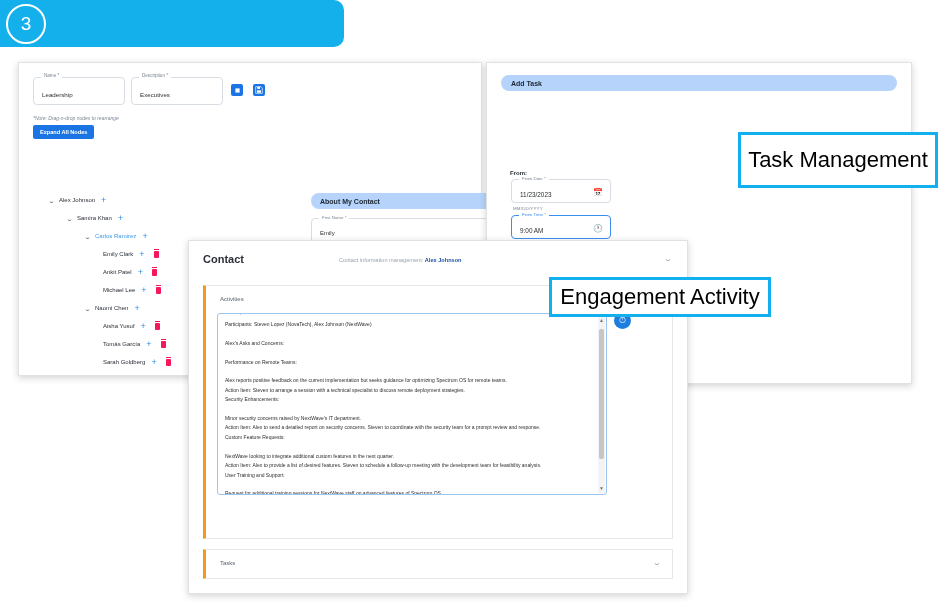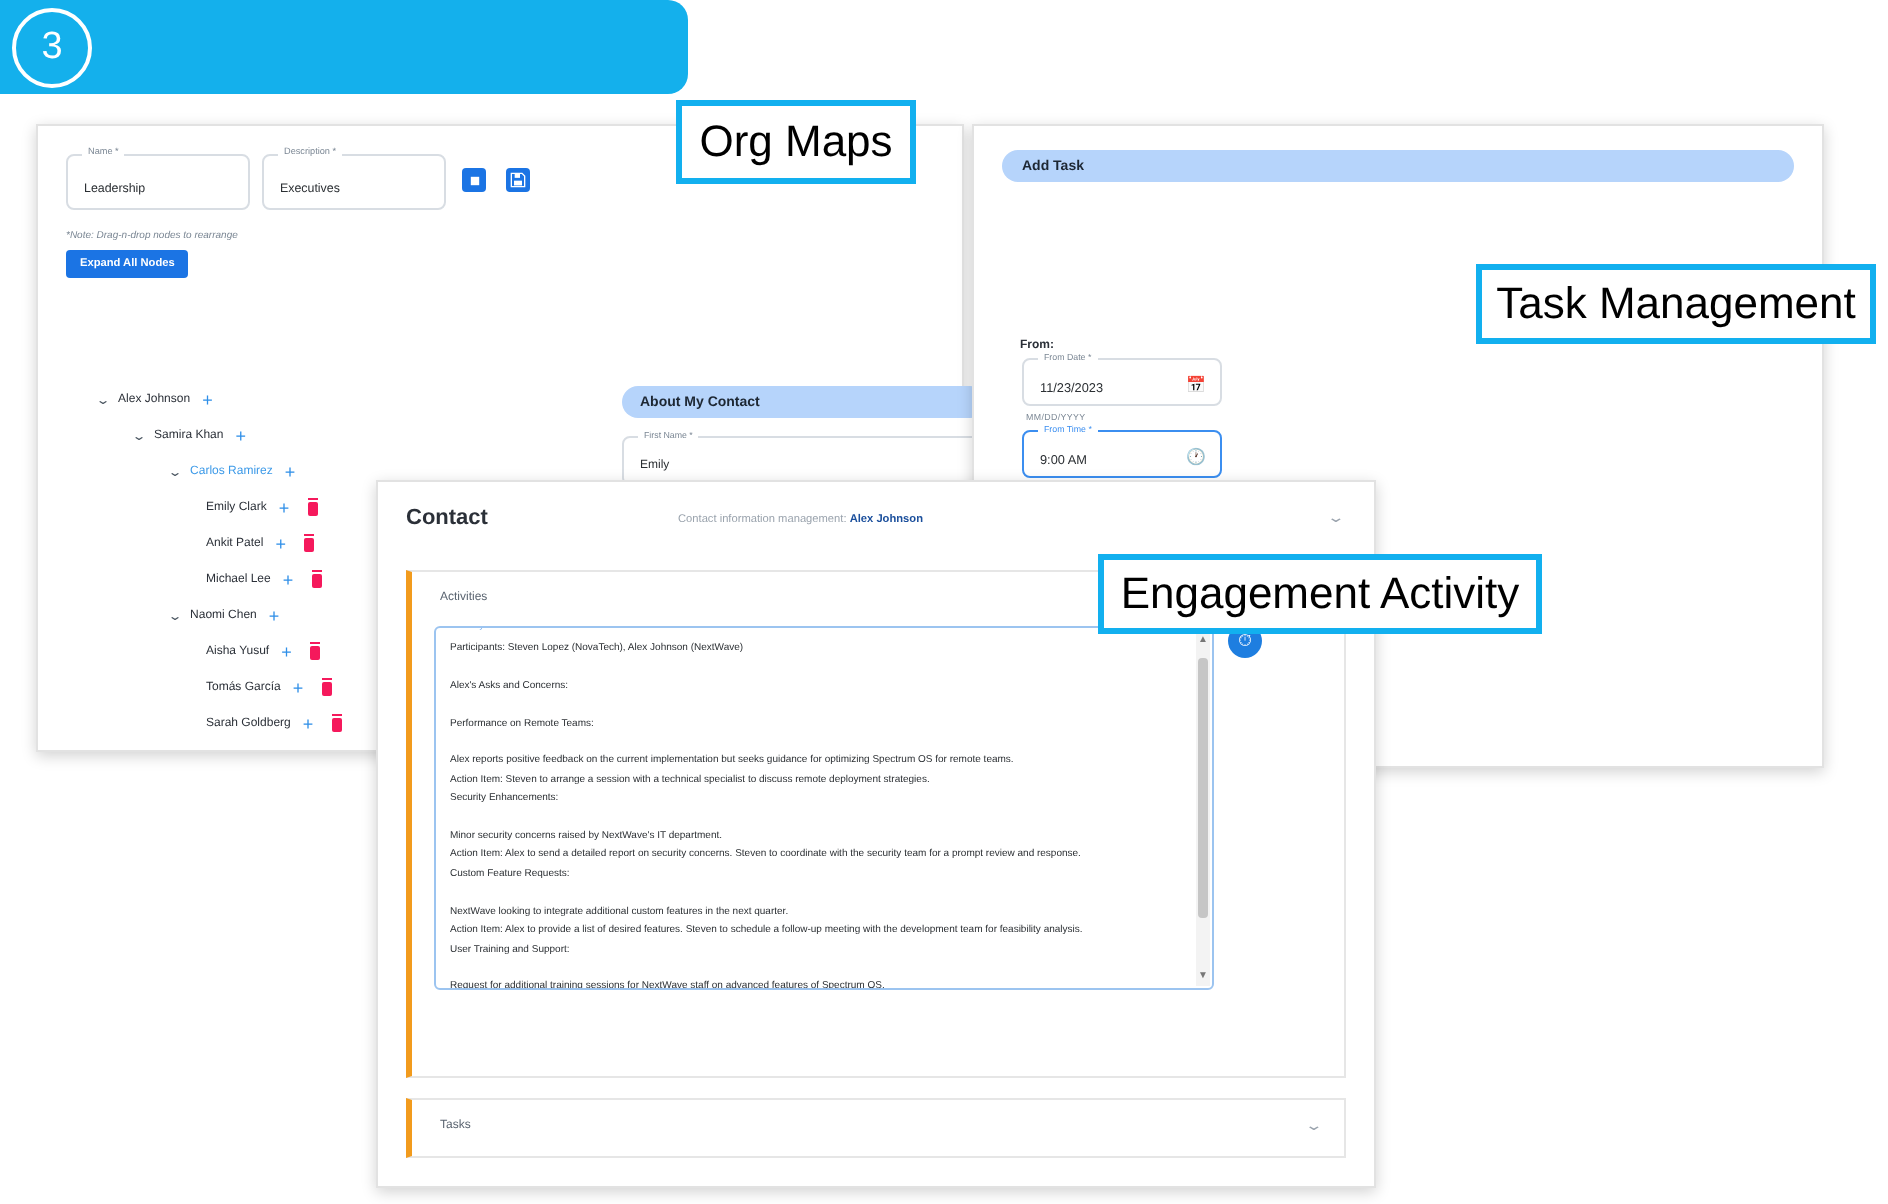--- a/index.html
+++ b/index.html
@@ -401,21 +401,21 @@
     display: flex;
     align-items: center;
     justify-content: center;
     color: #000000;
     font-size: 22px;
     padding: 0 12px;
     box-sizing: border-box;
     white-space: nowrap;
   }
   #callout-org { left: 338px; top: 50px; width: 120px; height: 42px; }
-  #callout-task { left: 738px; top: 132px; width: 200px; height: 40px; }
+  #callout-task { left: 738px; top: 132px; width: 200px; height: 56px; }
   #callout-eng { left: 549px; top: 277px; width: 222px; height: 40px; text-align: right; }
 </style>
 </head>
 <body>
 
 <div class="stage">
 
   <div class="step-header">
     <div class="step-badge">3</div>
   </div>
@@ -598,17 +598,16 @@
     </div>
 
     <div class="history-btn" style="left:425px; top:71px;">⏱</div>
 
     <div class="acc" style="top:308px; height:30px;">
       <div class="acc-label">Tasks</div>
       <div style="position:absolute; right:12px; top:9px; font-size:7px; color:#9aa3ad; transform:scaleX(1.6);">⌄</div>
     </div>
   </div>
 
-  <div class="callout" id="callout-org">Org Maps</div>
   <div class="callout" id="callout-task">Task Management</div>
   <div class="callout" id="callout-eng">Engagement Activity</div>
 
 </div>
 
 </body></html>

